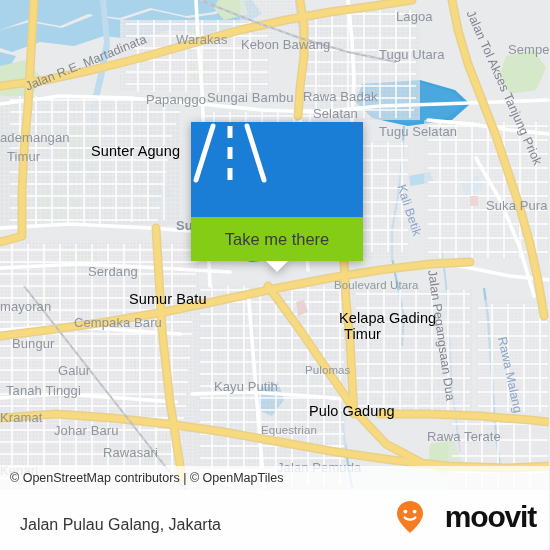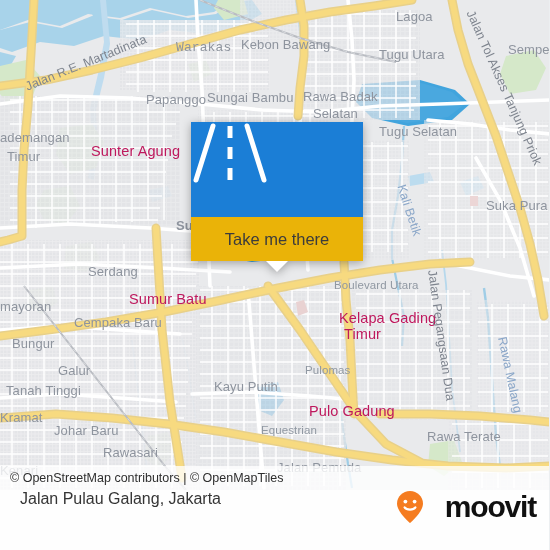--- a/index.html
+++ b/index.html
@@ -21,40 +21,40 @@
   .maplabel {
     position: absolute;
     color: #8c929c;
     font-family: "Liberation Sans", sans-serif;
     white-space: nowrap;
     letter-spacing: 0.1px;
     transform-origin: 0 50%;
     pointer-events: none;
   }
   .lbl-place   { font-size: 13px; color: #8e949e; }
-  .lbl-place-lg{ font-size: 14.5px; color: #be185d; }
+  .lbl-place-lg{ font-size: 14.5px; color: #000000; }
   .lbl-road    { font-size: 12.5px; color: #7e848e; }
   .lbl-water   { font-size: 12.5px; color: #8aa6c8; }
   .lbl-small   { font-size: 11.5px; color: #9098a2; }
 
   
   #popup {
     position: absolute;
     left: 191px; top: 122px;
     width: 172px;
     filter: drop-shadow(0 2px 5px rgba(0,0,0,0.32));
   }
   #popup-head {
     height: 95px;
     background: #1b7ed6;
     display: flex; align-items: center; justify-content: center;
   }
   #popup-body {
     height: 44px;
-    background: #eab308;
+    background: #84cc16;
     display: flex; align-items: center; justify-content: center;
   }
   #popup-label {
     font-size: 16.5px;
     color: #3c3c3c;
     font-family: "Liberation Sans", sans-serif;
   }
   #popup-tail {
     position: absolute;
     left: 50%; top: 139px;
@@ -77,22 +77,22 @@
     font-size: 12.5px; color: #2e2e2e;
     font-family: "Liberation Sans", sans-serif;
     white-space: nowrap;
   }
 
   
   #footer {
     position: absolute;
     left: 0; top: 490px; width: 550px; height: 60px;
     background: rgba(255,255,255,0.93);
-    display: flex; align-items: flex-start; justify-content: space-between;
-    padding: 0 14px 8px 20px;
+    display: flex; align-items: flex-end; justify-content: space-between;
+    padding: 0 14px 16px 20px;
   }
   #footer-title {
     font-size: 16px; color: #353535;
     font-family: "Liberation Sans", sans-serif;
     white-space: nowrap;
   }
   #logo { display: flex; align-items: center; gap: 20px; }
   #logo-text {
     font-size: 30px; font-weight: bold; color: #101010;
     font-family: "Liberation Sans", sans-serif;
@@ -279,21 +279,21 @@
         <path d="M24,286 L60,332 L96,378 L132,424 L168,470 L186,490"></path>
       </g>
 
       <rect x="470" y="196" width="8" height="10" fill="#ecd6d6"></rect>
       <path d="M296,302 L304,300 L308,312 L298,316 Z" fill="#e9d2d2"></path>
     </svg>
 
     <div id="place-labels">
         <div class="maplabel lbl-place" style="left: 396px; top: 9px;">Lagoa</div>
         <div class="maplabel lbl-place" style="left: 241px; top: 37px; text-align: right;">Kebon Bawang</div>
-        <div class="maplabel lbl-place" style="left: 176px; top: 40px; font-family: Liberation Mono, monospace;">Warakas</div>
+        <div class="maplabel lbl-place" style="left: 176px; top: 32px;">Warakas</div>
         <div class="maplabel lbl-place" style="left: 379px; top: 47px;">Tugu Utara</div>
         <div class="maplabel lbl-place" style="left: 508px; top: 42px;">Semper Ti</div>
         <div class="maplabel lbl-place" style="left: 146px; top: 92px;">Papanggo</div>
         <div class="maplabel lbl-place" style="left: 207px; top: 90px;">Sungai Bambu</div>
         <div class="maplabel lbl-place" style="left: 303px; top: 89px;">Rawa Badak</div>
         <div class="maplabel lbl-place" style="left: 313px; top: 106px;">Selatan</div>
         <div class="maplabel lbl-place" style="left: 379px; top: 124px;">Tugu Selatan</div>
         <div class="maplabel lbl-place" style="left: 0px; top: 130px;">ademangan</div>
         <div class="maplabel lbl-place" style="left: 7px; top: 149px;">Timur</div>
         <div class="maplabel lbl-place-lg" style="left: 91px; top: 143px;">Sunter Agung</div>

